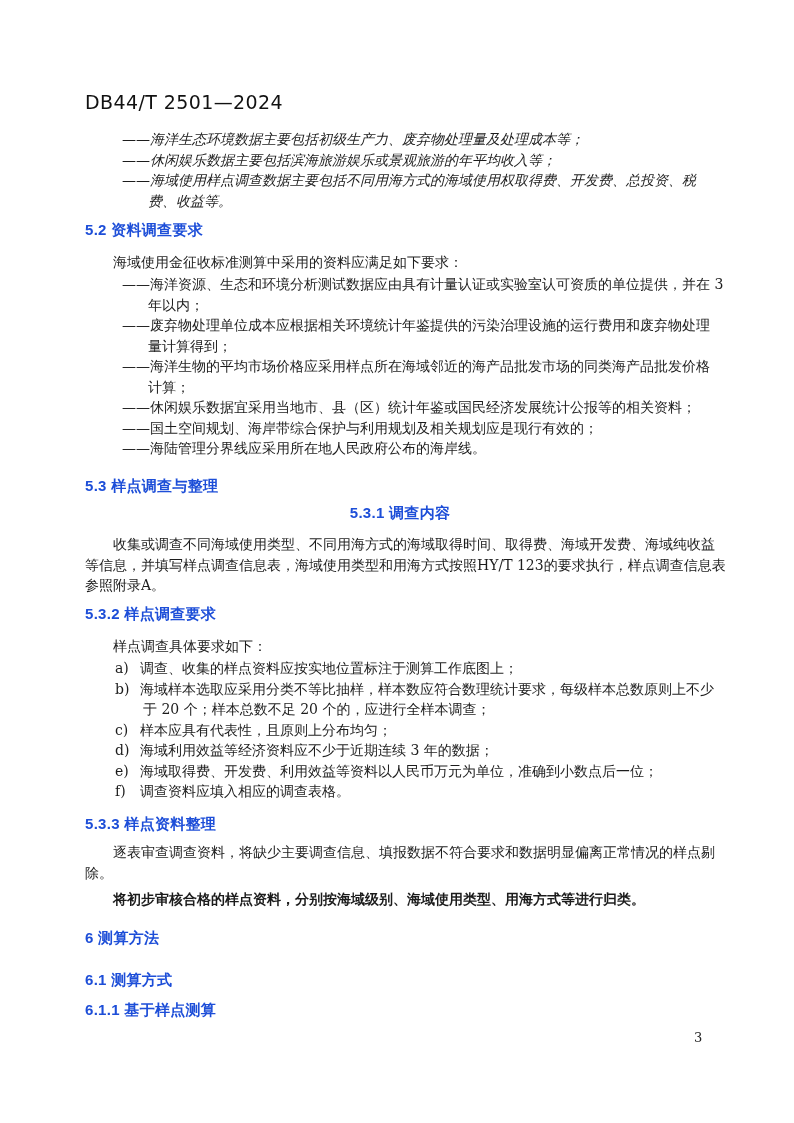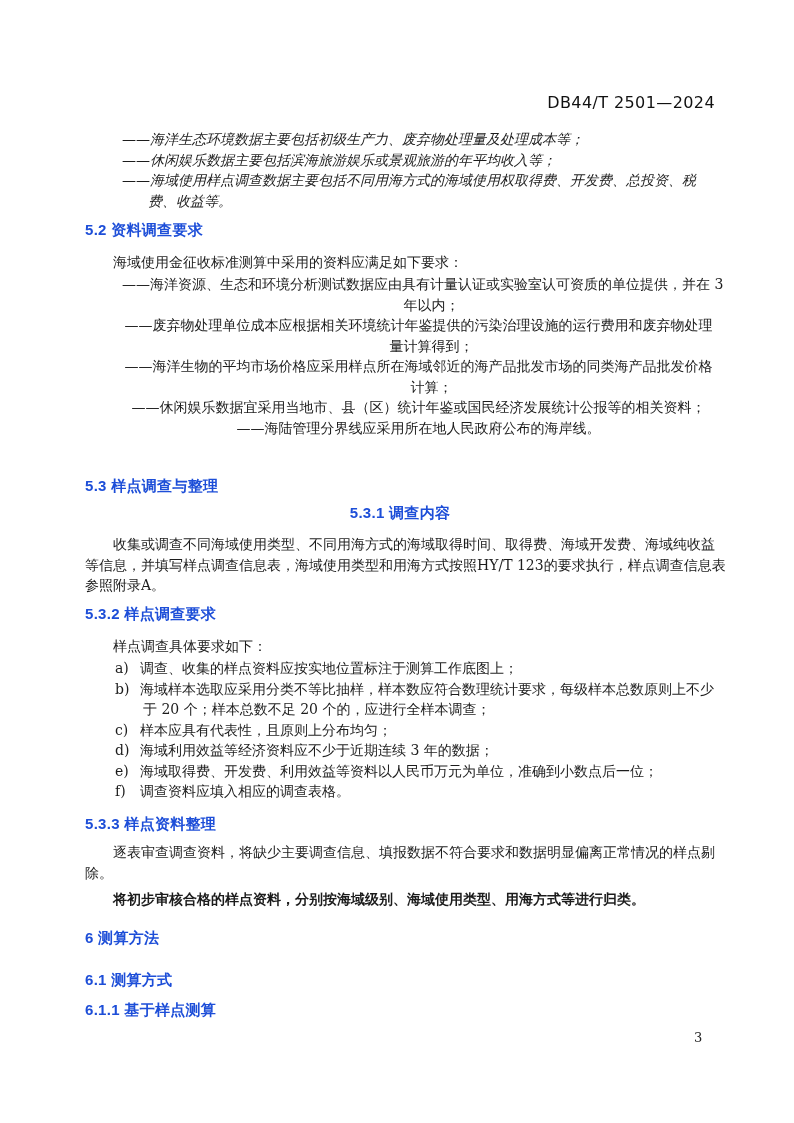--- a/index.html
+++ b/index.html
@@ -7,23 +7,22 @@
     position:relative;
     width:794px;height:1123px;
     background:#ffffff;
     color:#1c1c1c;
     overflow:hidden;
     font-family:"DejaVu Serif","Liberation Serif",serif;
   }
   .content{position:absolute;left:85px;top:0;width:630px;}
   .block{position:absolute;left:0;width:630px;}
   .doc-code{
-    text-align:right;
     font-family:"DejaVu Sans","Liberation Sans",sans-serif;
-    font-size:16px;line-height:15px;font-weight:500;
+    font-size:19px;line-height:15px;font-weight:500;
     letter-spacing:0.4px;color:#111;
   }
   .body-text{font-size:14px;line-height:20.5px;color:#1c1c1c;}
   .heading{
     font-family:Liberation Sans, sans-serif;
     font-weight:bold;font-size:15px;line-height:18px;color:#1d4ed8;
     letter-spacing:0.3px;
   }
   .line{min-height:20.5px;white-space:nowrap;}
   .dash-first{padding-left:37px;}
@@ -52,28 +51,29 @@
       <div class="line dash-first">——海域使用样点调查数据主要包括不同用海方式的海域使用权取得费、开发费、总投资、税</div>
       <div class="line cont">费、收益等。</div>
     </div>
 
     <div class="block heading" style="top:221px;">5.2  资料调查要求</div>
 
     <div class="block body-text" style="top:252px;">
       <div class="line indent">海域使用金征收标准测算中采用的资料应满足如下要求：</div>
     </div>
 
-    <div class="block body-text" style="top:274px;text-align:center;">
+    <div class="block body-text" style="top:274px;">
       <div class="line dash-first">——海洋资源、生态和环境分析测试数据应由具有计量认证或实验室认可资质的单位提供，并在 3</div>
       <div class="line cont">年以内；</div>
       <div class="line dash-first">——废弃物处理单位成本应根据相关环境统计年鉴提供的污染治理设施的运行费用和废弃物处理</div>
       <div class="line cont">量计算得到；</div>
       <div class="line dash-first">——海洋生物的平均市场价格应采用样点所在海域邻近的海产品批发市场的同类海产品批发价格</div>
       <div class="line cont">计算；</div>
       <div class="line dash-first">——休闲娱乐数据宜采用当地市、县（区）统计年鉴或国民经济发展统计公报等的相关资料；</div>
+      <div class="line dash-first">——国土空间规划、海岸带综合保护与利用规划及相关规划应是现行有效的；</div>
       <div class="line dash-first">——海陆管理分界线应采用所在地人民政府公布的海岸线。</div>
     </div>
 
     <div class="block heading" style="top:477px;">5.3  样点调查与整理</div>
 
     <div class="block heading" style="top:504px;text-align:center;">5.3.1  调查内容</div>
 
     <div class="block body-text" style="top:534px;">
       <div class="line indent">收集或调查不同海域使用类型、不同用海方式的海域取得时间、取得费、海域开发费、海域纯收益</div>
       <div class="line">等信息，并填写样点调查信息表，海域使用类型和用海方式按照HY/T 123的要求执行，样点调查信息表</div>

